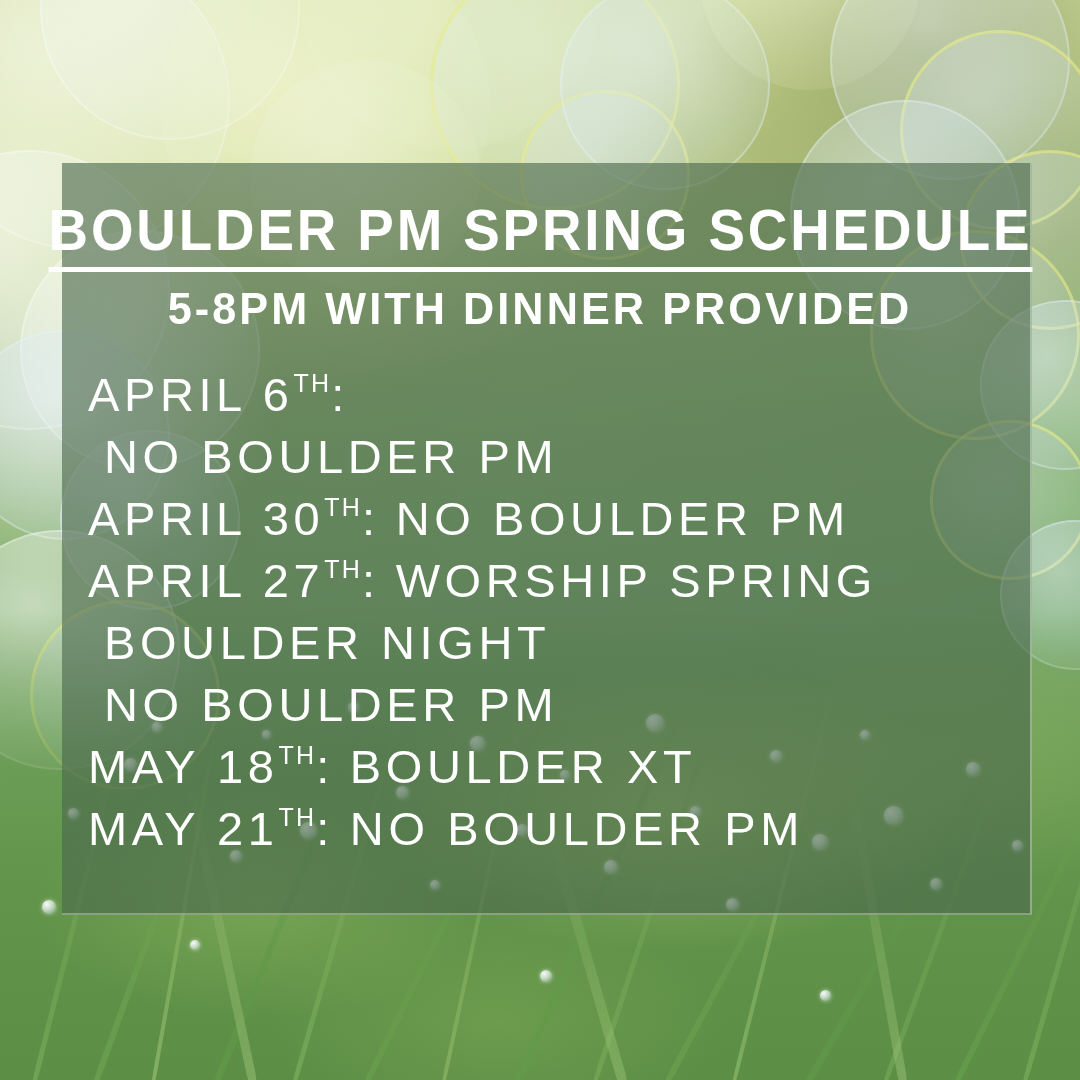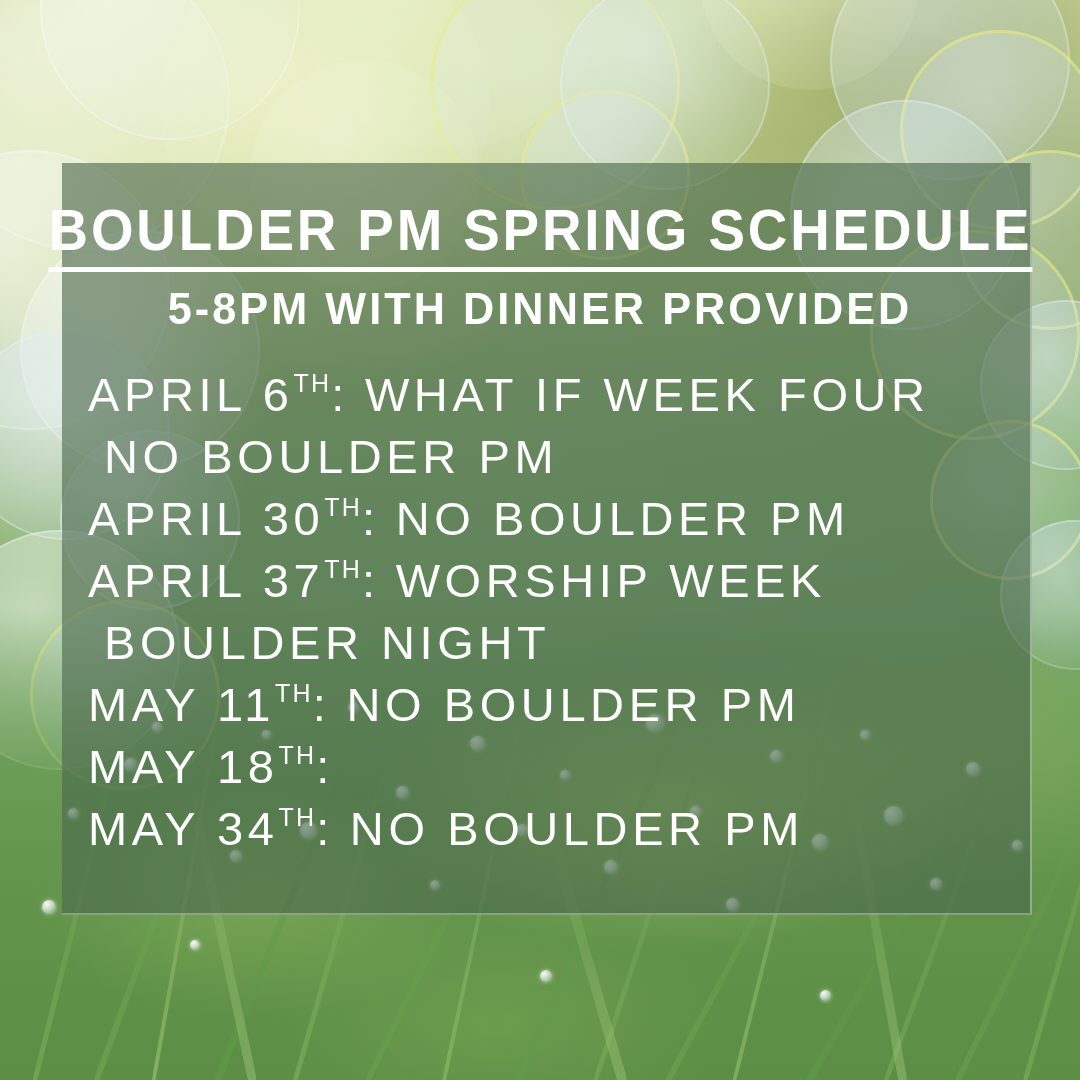--- a/index.html
+++ b/index.html
@@ -324,43 +324,42 @@
   <div class="content">
 
     <div class="title-block">
       <div class="title">BOULDER PM SPRING SCHEDULE</div>
       <div class="subtitle">5-8PM WITH DINNER PROVIDED</div>
     </div>
 
     <div class="schedule" id="schedule-list">
         <div class="row">
           <span class="date"><span>APRIL</span><span> 6</span><sup class="ord">TH</sup><span class="colon">:</span></span>
-          <span class="event">WHAT IF WEEK FOUR</span>
         </div>
         <div class="row">
           <span class="event">NO BOULDER PM</span>
         </div>
         <div class="row">
           <span class="date"><span>APRIL</span><span> 30</span><sup class="ord">TH</sup><span class="colon">:</span></span>
           <span class="event">NO BOULDER PM</span>
         </div>
         <div class="row">
-          <span class="date"><span>APRIL</span><span> 37</span><sup class="ord">TH</sup><span class="colon">:</span></span>
-          <span class="event">WORSHIP WEEK</span>
+          <span class="date"><span>APRIL</span><span> 27</span><sup class="ord">TH</sup><span class="colon">:</span></span>
+          <span class="event">WORSHIP SPRING</span>
         </div>
         <div class="row">
           <span class="event">BOULDER NIGHT</span>
         </div>
         <div class="row">
-          <span class="date"><span>MAY</span><span> 11</span><sup class="ord">TH</sup><span class="colon">:</span></span>
           <span class="event">NO BOULDER PM</span>
         </div>
         <div class="row">
           <span class="date"><span>MAY</span><span> 18</span><sup class="ord">TH</sup><span class="colon">:</span></span>
-        </div>
-        <div class="row">
-          <span class="date"><span>MAY</span><span> 34</span><sup class="ord">TH</sup><span class="colon">:</span></span>
+          <span class="event">BOULDER XT</span>
+        </div>
+        <div class="row">
+          <span class="date"><span>MAY</span><span> 21</span><sup class="ord">TH</sup><span class="colon">:</span></span>
           <span class="event">NO BOULDER PM</span>
         </div>
       </div>
 
   </div>
 </div>
 
 </body></html>

